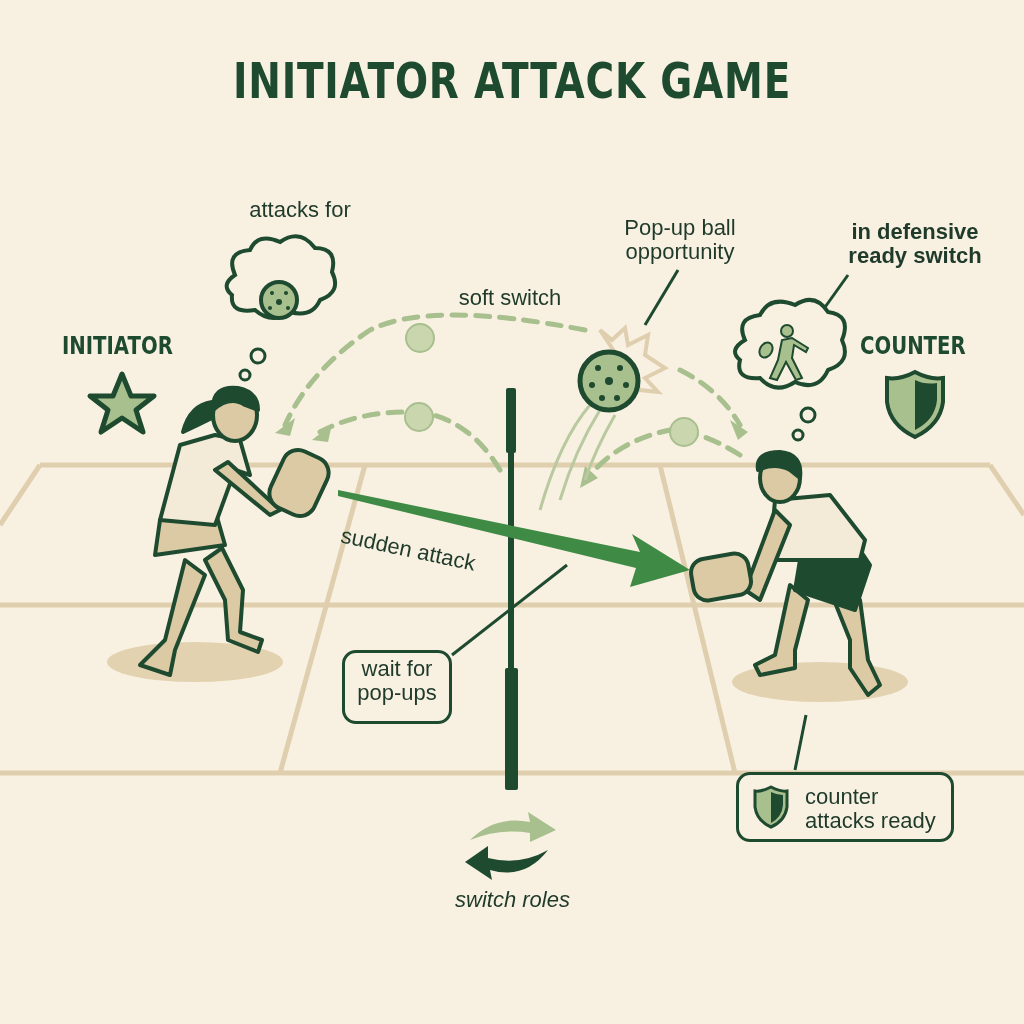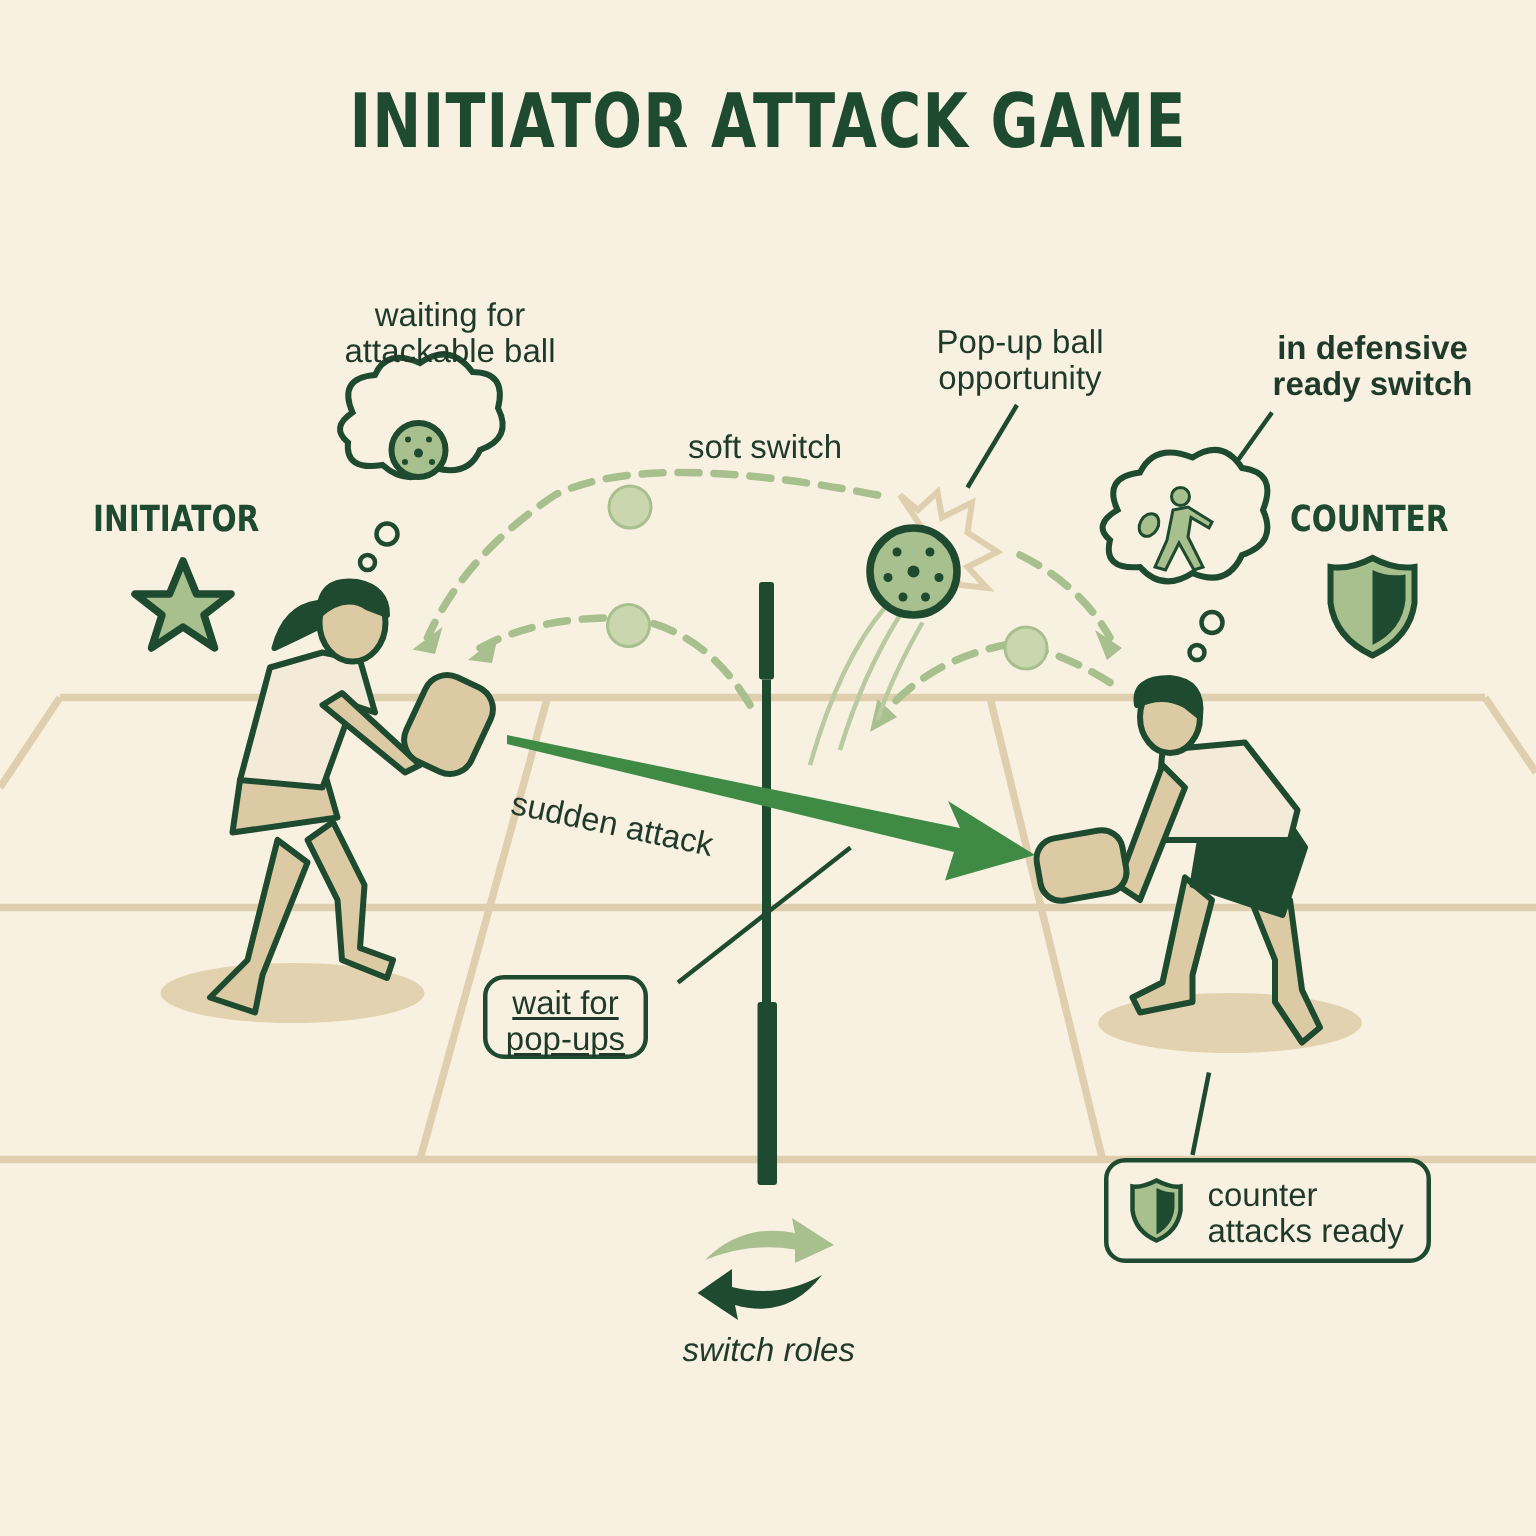--- a/index.html
+++ b/index.html
@@ -140,39 +140,38 @@
     <path d="M548 850 Q525 880 490 870 L492 880 L465 862 L488 846 L488 858 Q520 866 548 850 Z" fill="#1e4a30"></path>
   </g>
 </svg>
 
 <div class="abs title">INITIATOR ATTACK GAME</div>
 
 <div class="abs role" style="left:62px;top:332px;">INITIATOR</div>
 <div class="abs role" style="left:860px;top:332px;">COUNTER</div>
 
 <div class="abs lbl" style="left:210px;top:198px;width:180px;">
-  <div>waiting for</div>
-  <div>attackable ball</div>
+  <div>attacks for</div>
 </div>
 
 <div class="abs lbl" style="left:440px;top:286px;width:140px;">soft switch</div>
 
 <div class="abs lbl" style="left:600px;top:216px;width:160px;">
   <div>Pop-up ball</div>
   <div>opportunity</div>
 </div>
 
 <div class="abs lbl" style="left:830px;top:220px;width:170px;font-weight:bold;">
   <div>in defensive</div>
   <div>ready switch</div>
 </div>
 
 <div class="abs lbl" style="left:325px;top:520px;width:170px;transform:rotate(12deg);transform-origin:left;">sudden attack</div>
 
-<div class="abs box lbl" style="left:322px;top:650px;width:110px;height:56px;padding-top:4px;box-sizing:border-box;text-decoration:underline;">
+<div class="abs box lbl" style="left:342px;top:650px;width:110px;height:74px;padding-top:4px;box-sizing:border-box;">
   <div>wait for</div>
   <div>pop-ups</div>
 </div>
 
 <div class="abs box" style="left:736px;top:772px;width:218px;height:70px;box-sizing:border-box;">
   <svg class="abs" style="left:14px;top:10px;" width="36" height="44" viewBox="0 0 36 44">
     <path d="M18 2 Q8 7 2 6 L2 22 Q4 36 18 42 Q32 36 34 22 L34 6 Q28 7 18 2 Z" fill="#a8bf8e" stroke="#1e4a30" stroke-width="3"></path>
     <path d="M18 7 L18 38 Q29 32 30 20 L30 10 Q24 10 18 7 Z" fill="#1e4a30"></path>
   </svg>
   <div class="abs lbl" style="left:66px;top:10px;text-align:left;">

